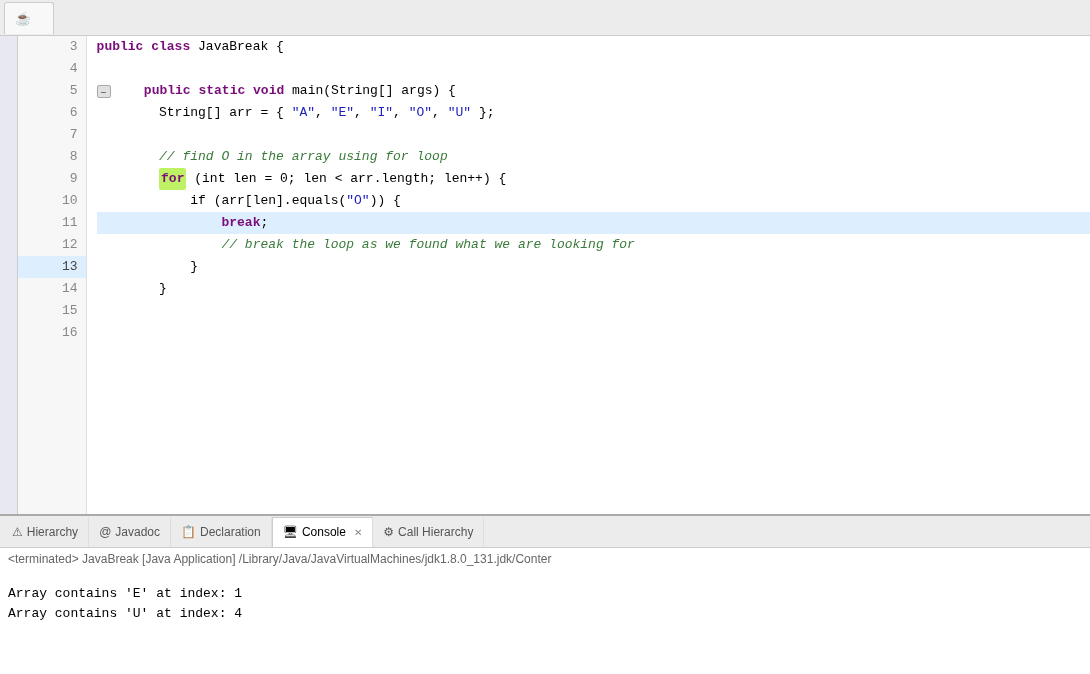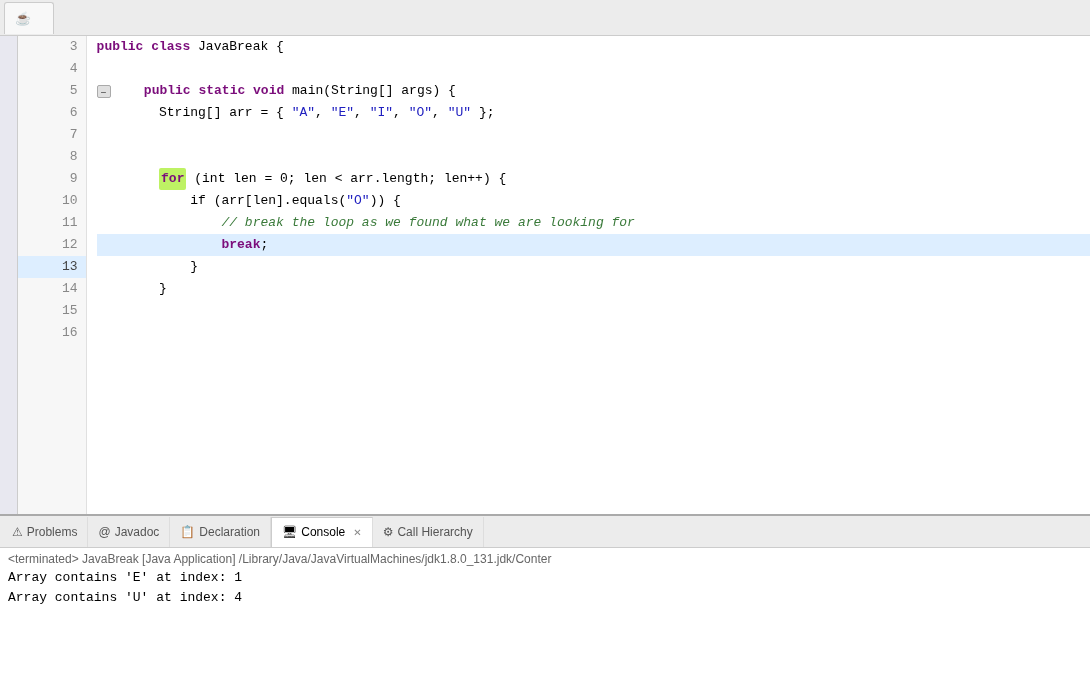--- a/index.html
+++ b/index.html
@@ -136,21 +136,21 @@
     .console-area {
       background: #ffffff;
       padding: 4px 8px;
       flex: 1;
       overflow: hidden;
       font-size: 13px;
     }
     .console-status {
       color: #666;
       font-size: 12px;
-      margin-bottom: 2px;
+      margin-bottom: 18px;
       font-family: Arial, sans-serif;
     }
     .console-output {
       color: #000;
       line-height: 20px;
     }
 
     .left-bar {
       width: 18px;
       background: #e8e8f0;
@@ -186,36 +186,36 @@
       <span class="ln">14</span>
       <span class="ln">15</span>
       <span class="ln">16</span>
     </div>
   <div class="code-area" id="code-content">
       <div class="code-line"><span style="color: rgb(123, 13, 123); font-weight: bold;">public </span><span style="color: rgb(123, 13, 123); font-weight: bold;">class </span><span style="color: rgb(0, 0, 0);">JavaBreak {</span></div>
       <div class="code-line"></div>
       <div class="code-line"><span style="display: inline-block; width: 14px; height: 13px; background: rgb(224, 224, 224); border: 1px solid rgb(170, 170, 170); border-radius: 2px; font-size: 10px; line-height: 13px; text-align: center; cursor: pointer; margin-right: 2px; color: rgb(68, 68, 68); vertical-align: middle; font-family: Arial;">−</span><span style="color: rgb(0, 0, 0);">    </span><span style="color: rgb(123, 13, 123); font-weight: bold;">public </span><span style="color: rgb(123, 13, 123); font-weight: bold;">static </span><span style="color: rgb(123, 13, 123); font-weight: bold;">void </span><span style="color: rgb(0, 0, 0);">main(String[] args) {</span></div>
       <div class="code-line"><span style="color: rgb(0, 0, 0);">        String[] arr = { </span><span style="color: rgb(32, 32, 192);">"A"</span><span style="color: rgb(0, 0, 0);">, </span><span style="color: rgb(32, 32, 192);">"E"</span><span style="color: rgb(0, 0, 0);">, </span><span style="color: rgb(32, 32, 192);">"I"</span><span style="color: rgb(0, 0, 0);">, </span><span style="color: rgb(32, 32, 192);">"O"</span><span style="color: rgb(0, 0, 0);">, </span><span style="color: rgb(32, 32, 192);">"U"</span><span style="color: rgb(0, 0, 0);"> };</span></div>
       <div class="code-line"></div>
-      <div class="code-line"><span style="color: rgb(0, 0, 0);">        </span></div>
+      <div class="code-line"><span style="color: rgb(0, 0, 0);">        </span><span style="color: rgb(58, 122, 58); font-style: italic;">// find O in the array using for loop</span></div>
       <div class="code-line"><span style="color: rgb(0, 0, 0);">        </span><span style="color: rgb(123, 13, 123); font-weight: bold; background: #bef264; padding: 0px 2px; border-radius: 2px;">for</span><span style="color: rgb(0, 0, 0);"> (int len = 0; len &lt; arr.length; len++) {</span></div>
       <div class="code-line"><span style="color: rgb(0, 0, 0);">            if (arr[len].equals(</span><span style="color: rgb(32, 32, 192);">"O"</span><span style="color: rgb(0, 0, 0);">)) {</span></div>
+      <div class="code-line highlighted"><span style="color: rgb(0, 0, 0);">                </span><span style="color: rgb(123, 13, 123); font-weight: bold;">break</span><span style="color: rgb(0, 0, 0);">;</span></div>
       <div class="code-line"><span style="color: rgb(0, 0, 0);">                </span><span style="color: rgb(58, 122, 58); font-style: italic;">// break the loop as we found what we are looking for</span></div>
-      <div class="code-line highlighted"><span style="color: rgb(0, 0, 0);">                </span><span style="color: rgb(123, 13, 123); font-weight: bold;">break</span><span style="color: rgb(0, 0, 0);">;</span></div>
       <div class="code-line"><span style="color: rgb(0, 0, 0);">            }</span></div>
       <div class="code-line"><span style="color: rgb(0, 0, 0);">        }</span></div>
       <div class="code-line"></div>
     </div>
 </div>
 
 <div class="bottom-panel">
   <div class="bottom-tab-bar" id="bottom-tab-bar">
       <div class="bottom-tab">
         <span style="font-size: 12px;">⚠</span>
-        <span>Problems</span>
+        <span>Hierarchy</span>
       </div>
       <div class="bottom-tab">
         <span style="font-size: 12px;">@</span>
         <span>Javadoc</span>
       </div>
       <div class="bottom-tab">
         <span style="font-size: 12px;">📋</span>
         <span>Declaration</span>
       </div>
       <div class="bottom-tab active">

